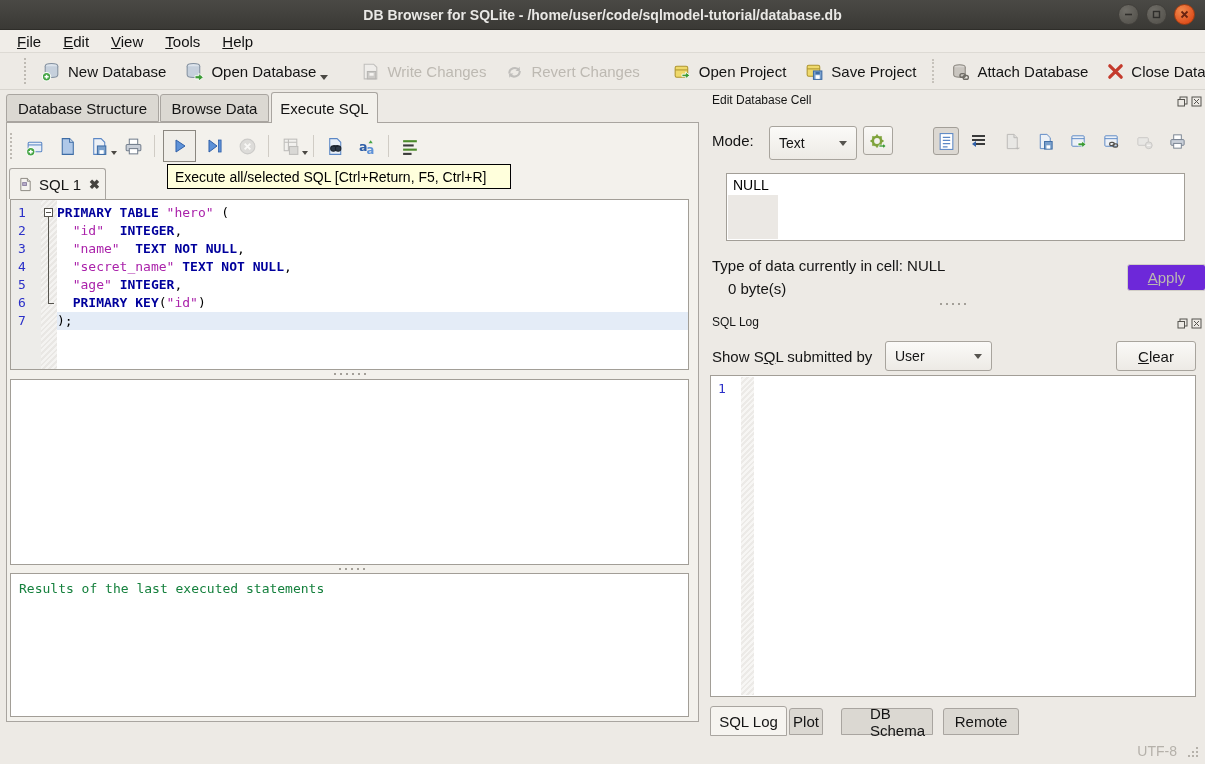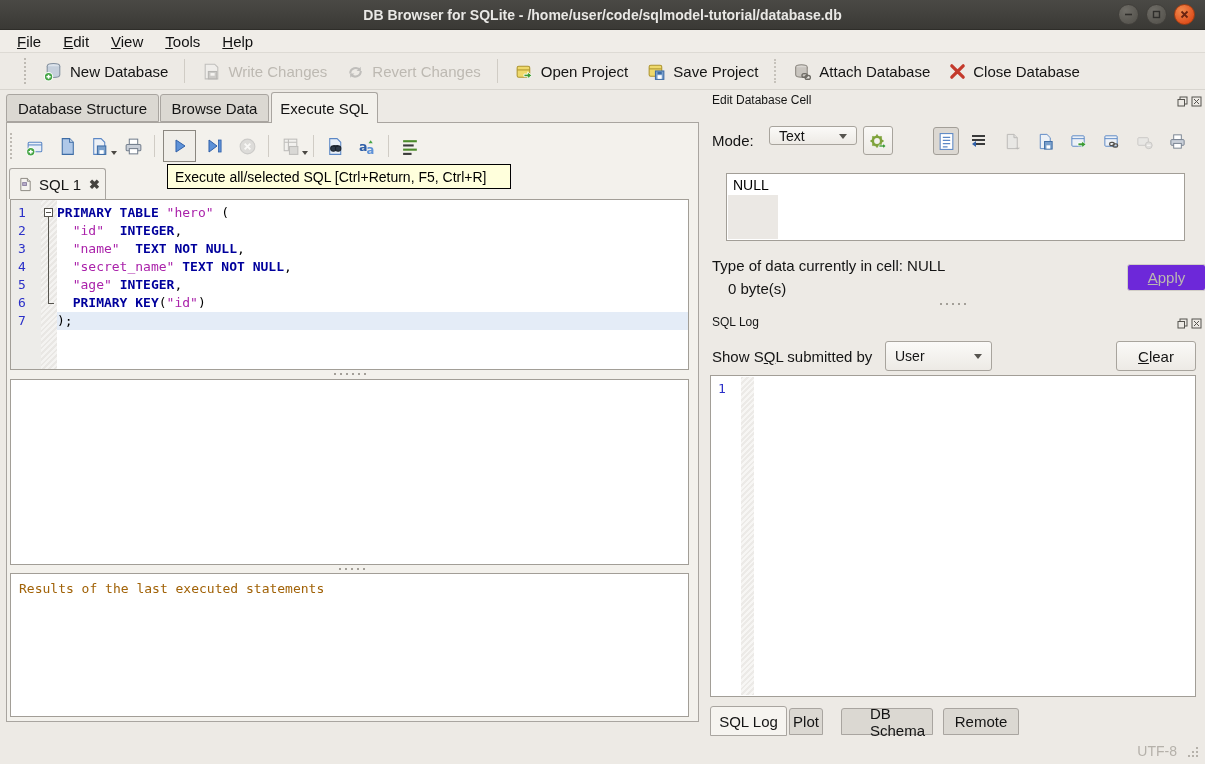--- a/index.html
+++ b/index.html
@@ -88,21 +88,21 @@
   .fold-corner { position:absolute; left:37px; top:103px; width:6px; height:1px; background:#57554F; z-index:2; }
 
   
   .split-dots { position:absolute; display:flex; gap:4px; z-index:2; }
   .split-dots i { width:2px; height:2px; background:#A39F98; }
 
   .blank-pane { position:absolute; left:10px; top:379px; width:679px; height:186px; background:#FFF;
     border:1px solid #A29E97; z-index:2; }
   .results-pane { position:absolute; left:10px; top:573px; width:679px; height:144px; background:#FFF;
     border:1px solid #A29E97; z-index:2; padding:7px 8px; font-family:"DejaVu Sans Mono",monospace;
-    font-size:13px; color:#a16207; }
+    font-size:13px; color:#15803d; }
 
   
   .dock-title { position:absolute; font-size:12px; color:#141414; }
   .dock-btns { position:absolute; display:flex; gap:3px; }
   .combo { position:absolute; background:linear-gradient(#FBFAF8,#EDEAE5); border:1px solid #A8A49D; border-radius:3px;
     font-size:14px; color:#141414; display:flex; align-items:center; padding-left:9px; }
   .combo .cc { position:absolute; right:9px; top:50%; margin-top:-2px; width:0; height:0;
     border-left:4px solid transparent; border-right:4px solid transparent; border-top:5px solid #56544F; }
   .sq-btn { position:absolute; background:linear-gradient(#FAF9F7,#EDEAE5); border:1px solid #A8A49D; border-radius:3px;
     display:flex; align-items:center; justify-content:center; }
@@ -182,20 +182,29 @@
     <div class="tb-btn">
       <svg width="21" height="21" viewBox="0 0 20 20">
         <ellipse cx="10" cy="5" rx="6" ry="2.6" fill="#DCE3EB" stroke="#83909F"></ellipse>
         <path d="M4 5v8.2c0 1.4 2.7 2.6 6 2.6s6-1.2 6-2.6V5" fill="#C6D0DC" stroke="#83909F"></path>
         <circle cx="5.3" cy="15" r="4" fill="#46A546" stroke="#FFF"></circle>
         <path d="M5.3 13v4M3.3 15h4" stroke="#FFF" stroke-width="1.5"></path>
       </svg>
       <span class="lbl">New Database</span>
     </div>
 
+    <div class="tb-btn">
+      <svg width="21" height="21" viewBox="0 0 20 20">
+        <ellipse cx="9" cy="5" rx="6" ry="2.6" fill="#DCE3EB" stroke="#83909F"></ellipse>
+        <path d="M3 5v8.2c0 1.4 2.7 2.6 6 2.6s6-1.2 6-2.6V5" fill="#C6D0DC" stroke="#83909F"></path>
+        <path d="M10.5 14h3.5v-2.2l4.5 3.7-4.5 3.7V17h-3.5z" fill="#3D9B35" stroke="#FFF" stroke-width="0.8"></path>
+      </svg>
+      <span class="lbl">Open Database</span>
+      <div class="caret-down"></div>
+    </div>
 
     <div class="tb-sep"></div>
 
     <div class="tb-btn disabled">
       <svg width="21" height="21" viewBox="0 0 20 20">
         <path d="M4 3h9l3 3v11H4z" fill="#EDF1F6" stroke="#7D8A99"></path>
         <rect x="7" y="10" width="8" height="7" fill="#8FA6C2" stroke="#5F7693"></rect>
         <rect x="9" y="11.5" width="4" height="2.5" fill="#FFF"></rect>
       </svg>
       <span class="lbl">Write Changes</span>
@@ -442,21 +451,21 @@
       <rect x="3" y="1" width="7" height="7" fill="#EDEAE5" stroke="#55534E"></rect>
       <rect x="1" y="3.5" width="6.5" height="6.5" fill="#EDEAE5" stroke="#55534E"></rect>
     </svg>
     <svg width="11" height="11" viewBox="0 0 11 11">
       <rect x="1" y="1" width="9" height="9" fill="#EDEAE5" stroke="#55534E"></rect>
       <path d="M3 3l5 5M8 3L3 8" stroke="#55534E"></path>
     </svg>
   </div>
 
   <div class="plain-label" style="left:712px; top:132px;">Mode:</div>
-  <div class="combo" style="left:769px; top:126px; width:88px; height:19px;">
+  <div class="combo" style="left:769px; top:126px; width:88px; height:34px;">
     <span>Text</span>
     <span class="cc"></span>
   </div>
   <div class="sq-btn" style="left:863px; top:126px; width:30px; height:29px;">
     <svg width="18" height="18" viewBox="0 0 18 18">
       <circle cx="8" cy="9" r="4.2" fill="none" stroke="#7FA33C" stroke-width="2.6"></circle>
       <path d="M8 2.5v2M8 13.5v2M1.5 9h2M12.5 9h2M3.4 4.4l1.4 1.4M11.2 12.2l1.4 1.4M12.6 4.4l-1.4 1.4M4.8 12.2l-1.4 1.4" stroke="#7FA33C" stroke-width="1.8"></path>
       <path d="M10 13h4v-1.5l3 2.5-3 2.5V15h-4z" fill="#3D9B35" stroke="#FFF" stroke-width="0.6"></path>
     </svg>
   </div>

